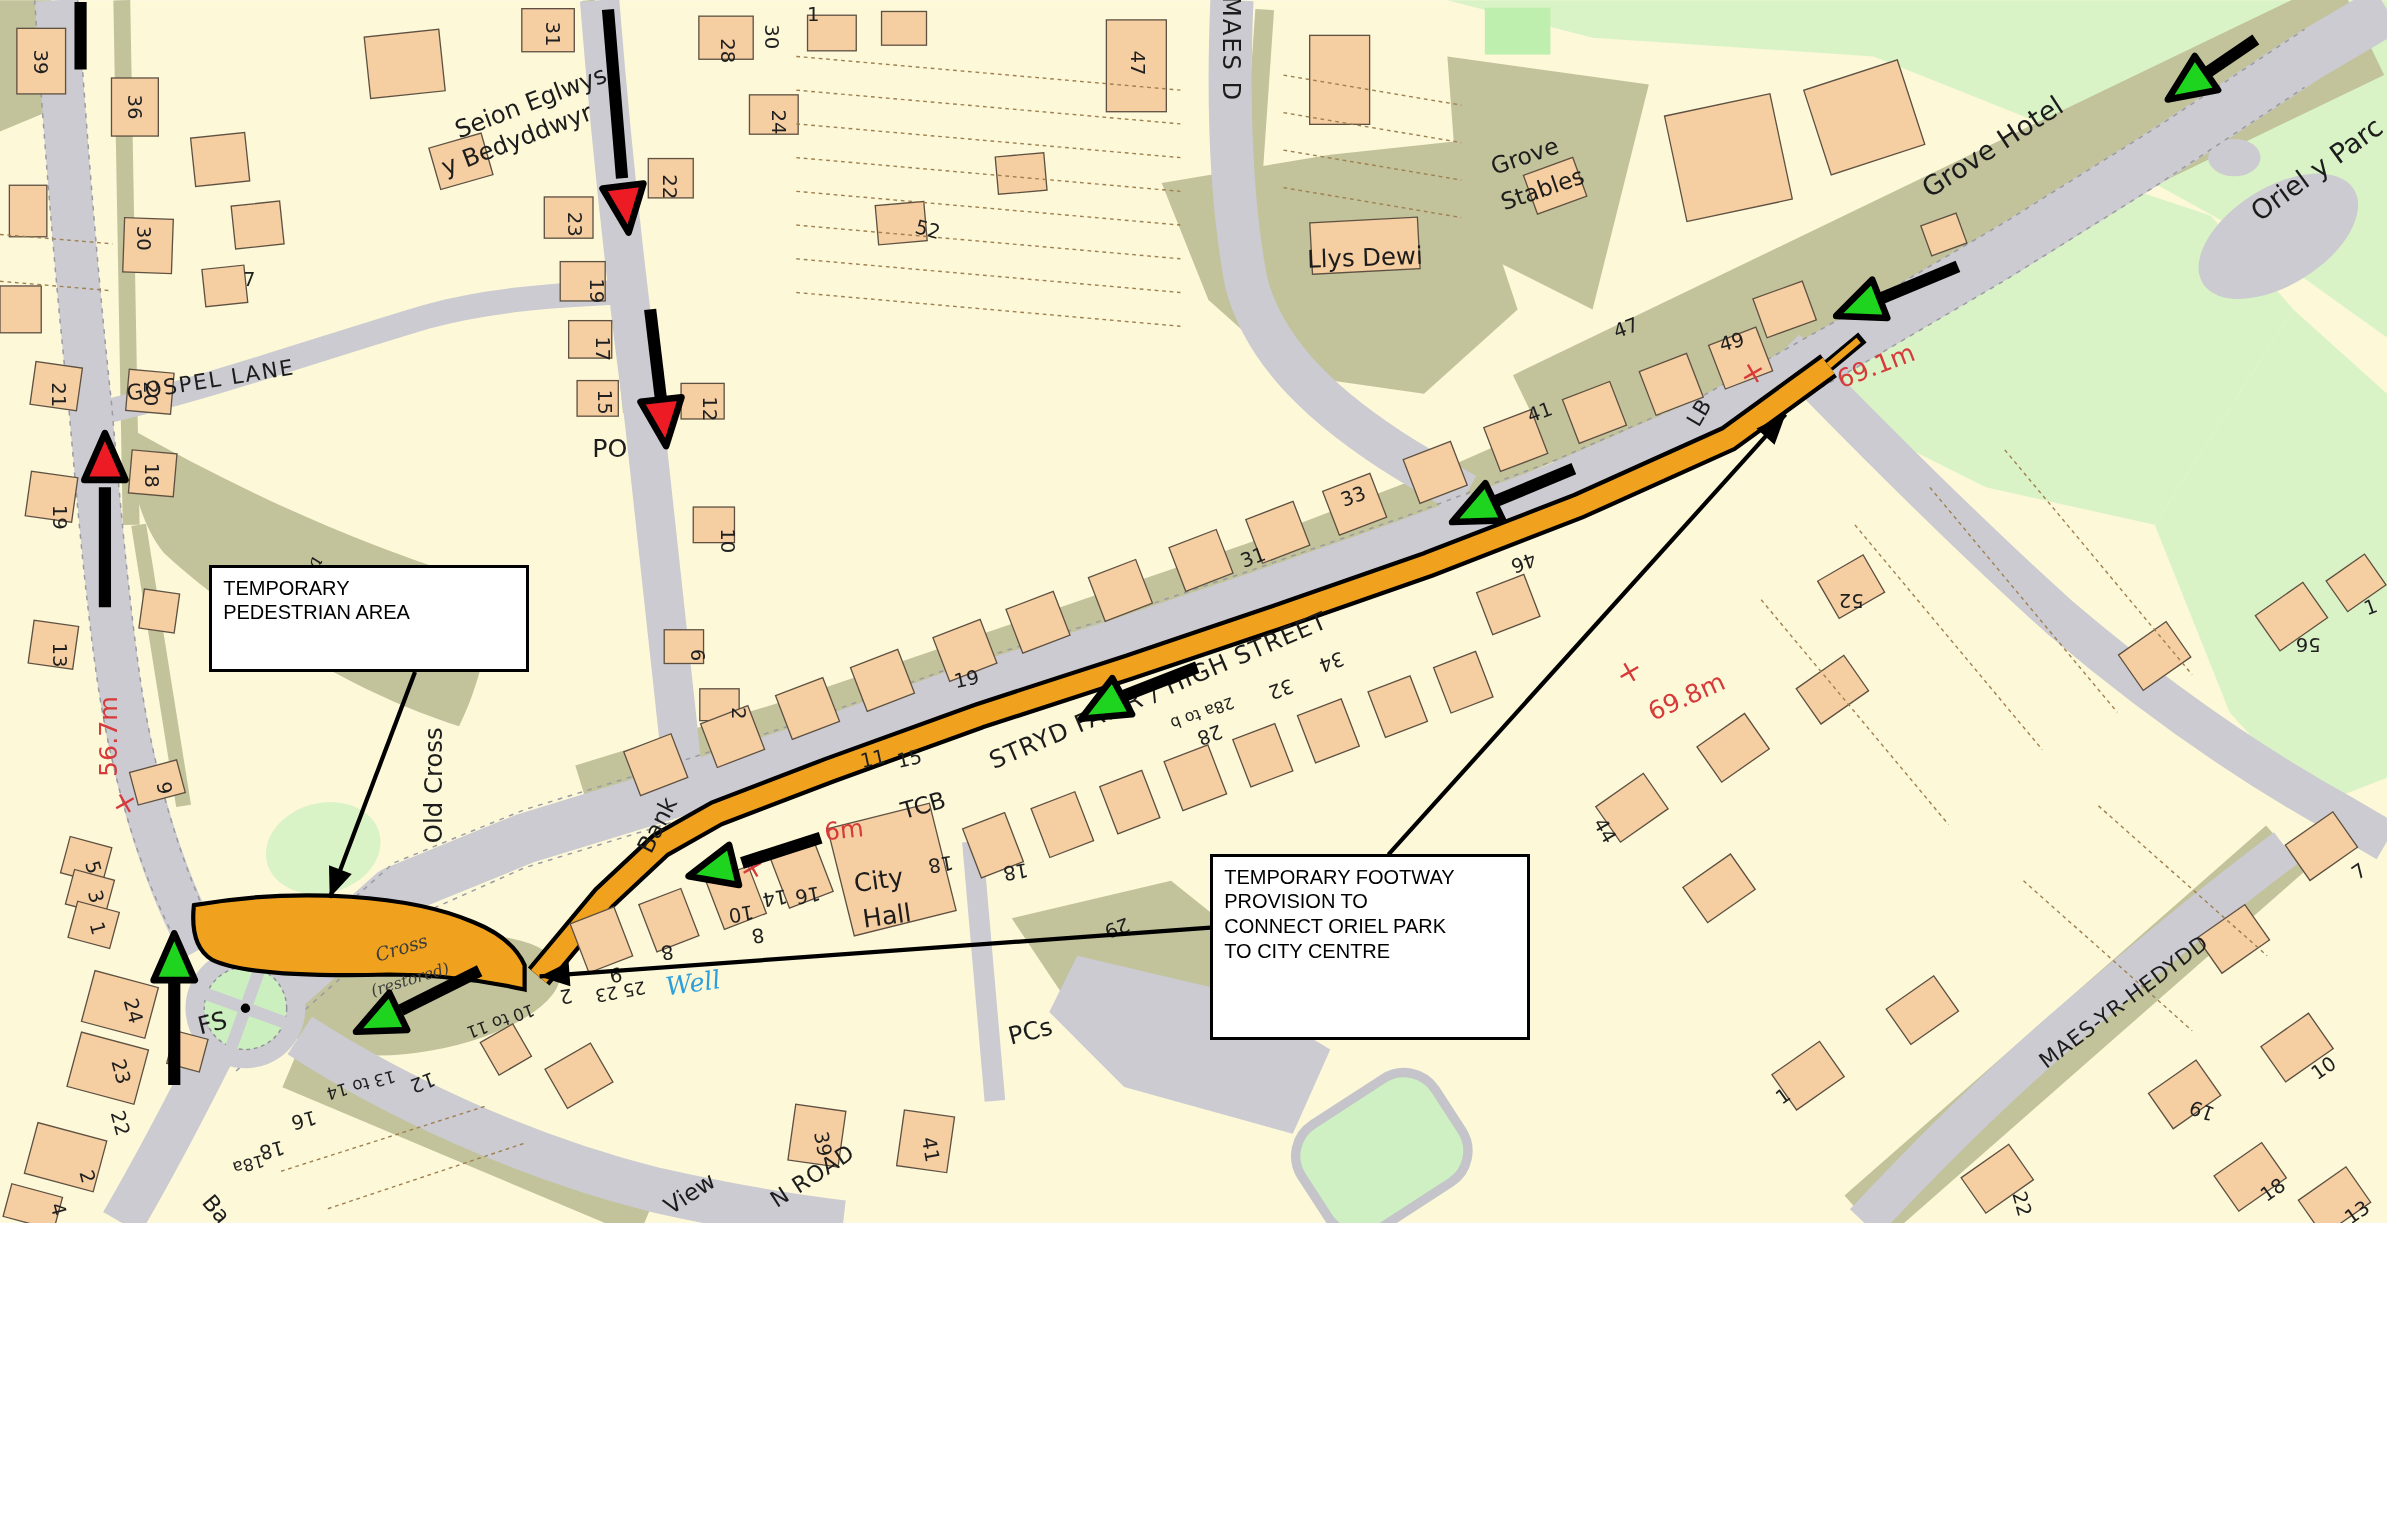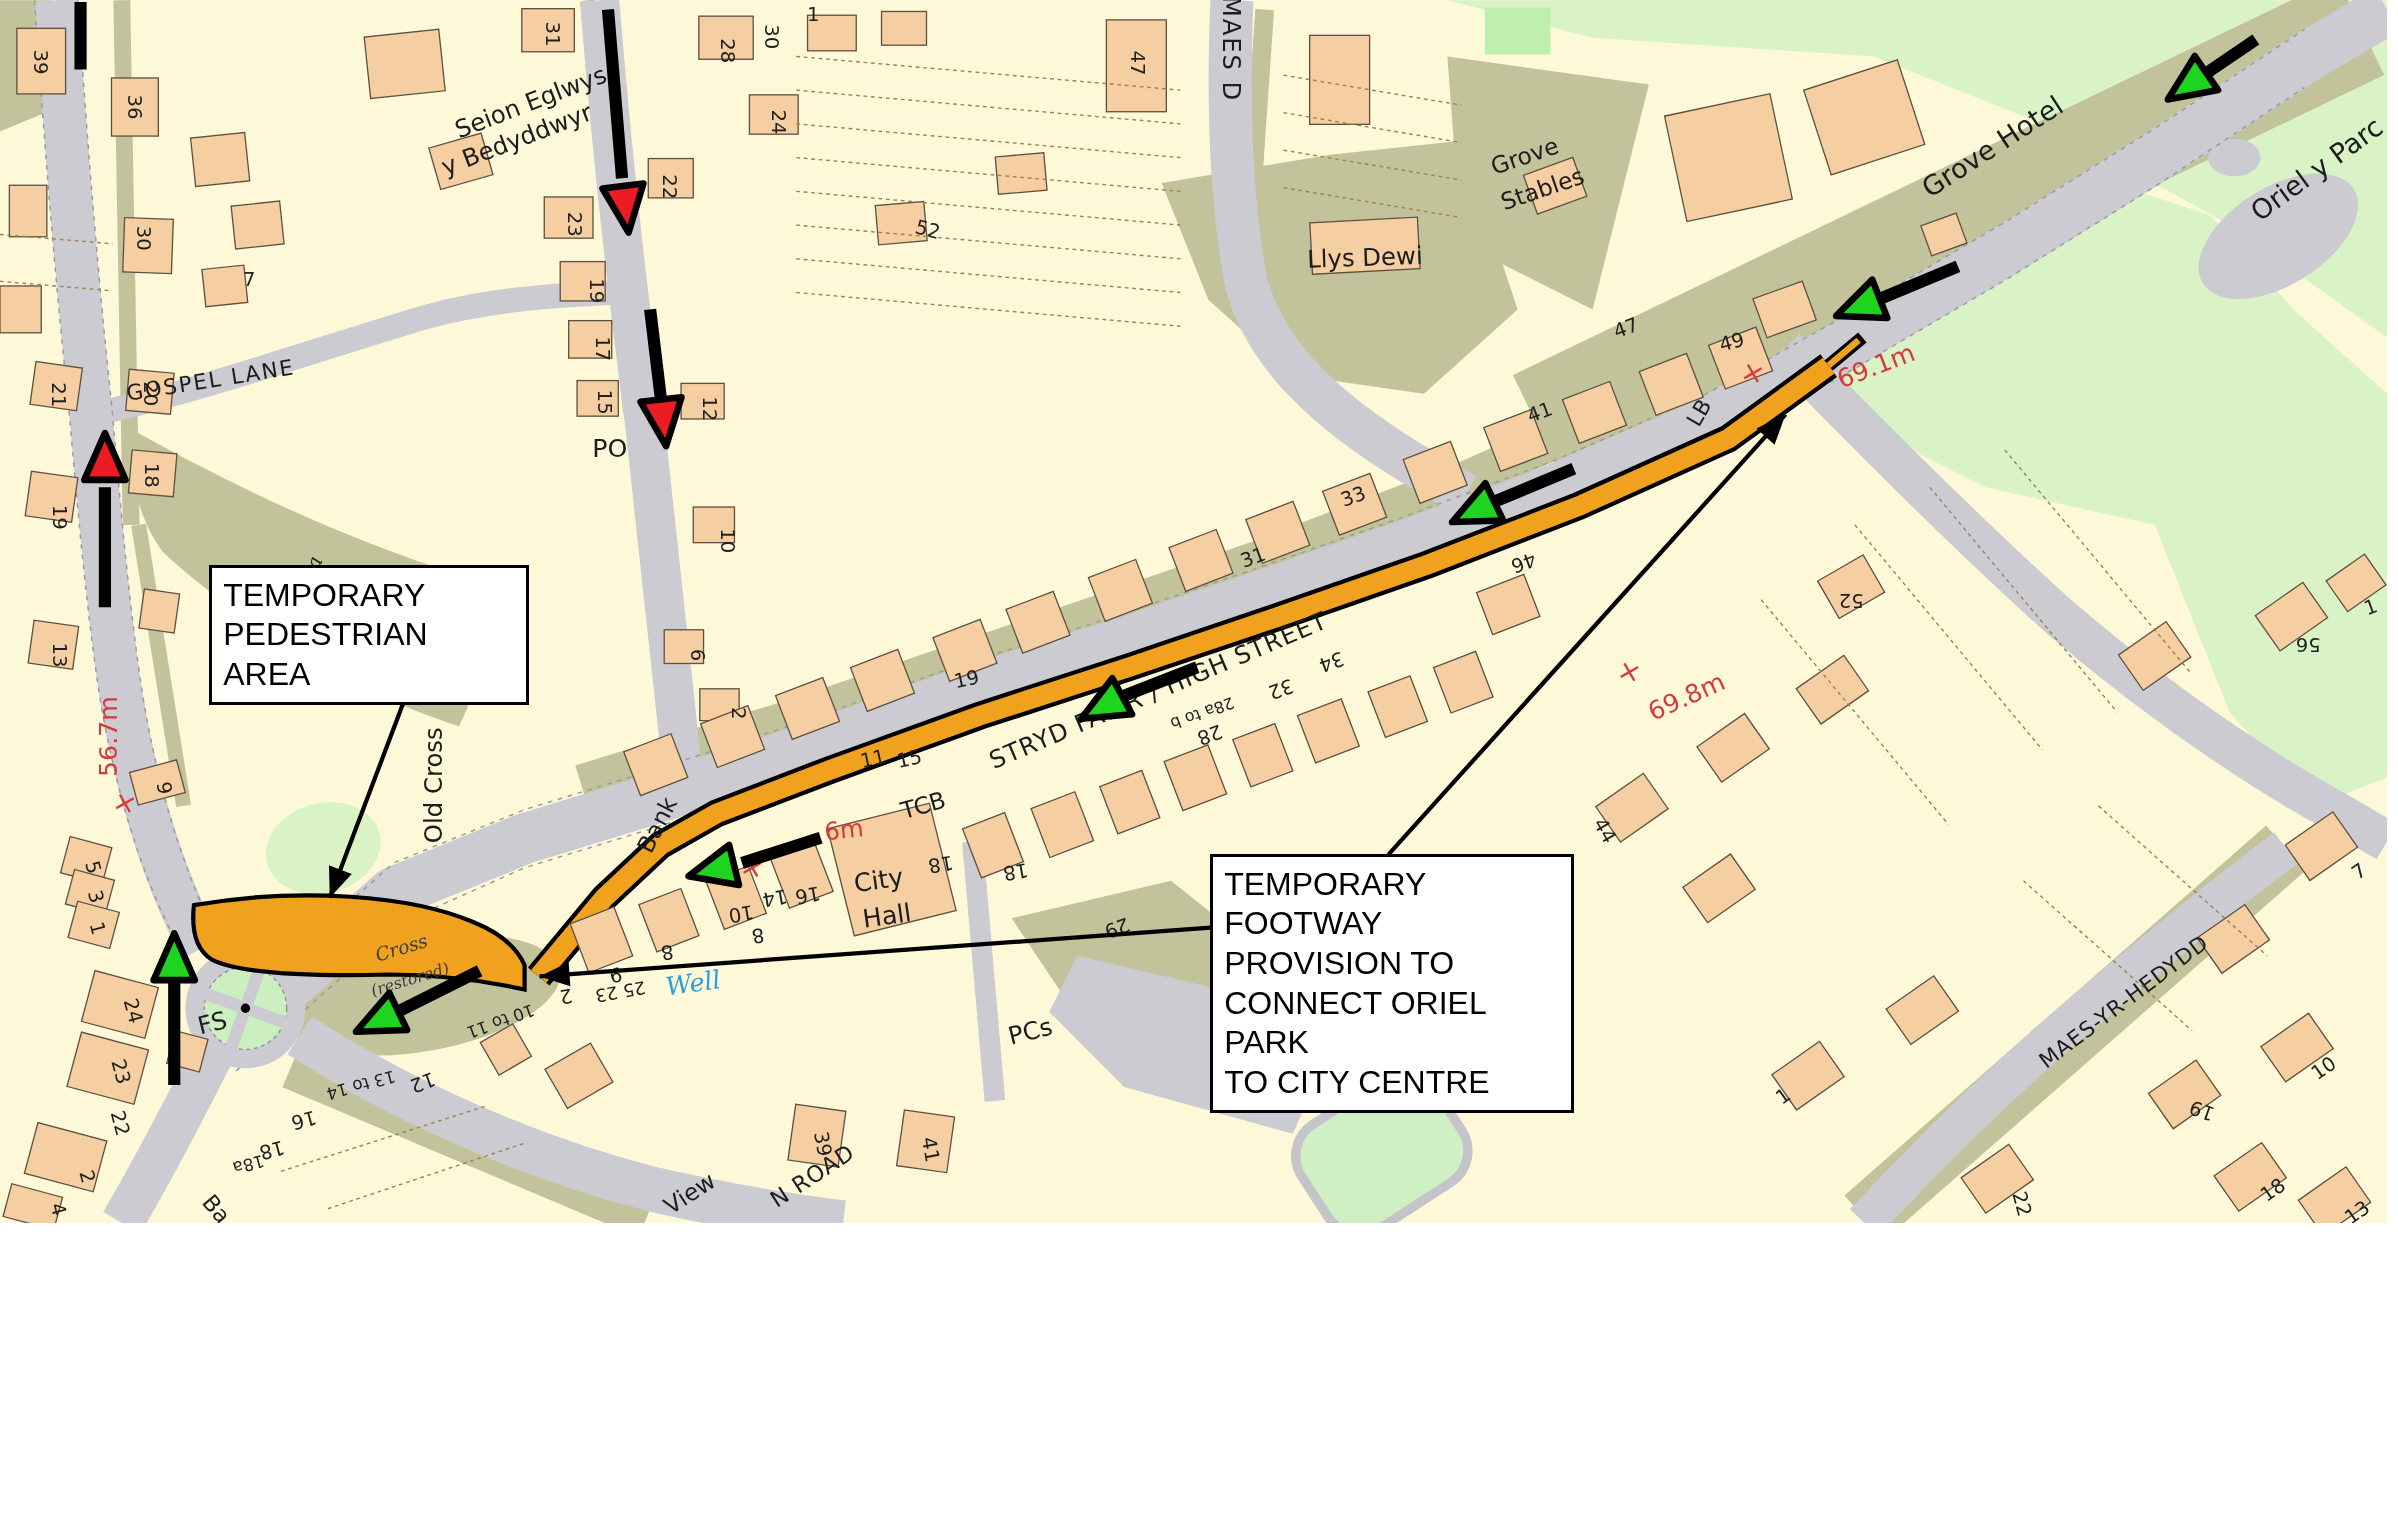--- a/index.html
+++ b/index.html
@@ -1,20 +1,20 @@
 <!DOCTYPE html>
 <html style="font-size:15px"><head>
 <meta charset="utf-8">
 <style>
   html,body{margin:0;padding:0;background:#ffffff;}
   .page{position:relative;width:2399px;height:1528px;background:#ffffff;overflow:hidden;
         font-family:"DejaVu Sans",sans-serif;}
   .map-svg{position:absolute;left:0;top:0;}
   .annotation{position:absolute;background:#ffffff;border:3.7px solid #000;box-sizing:border-box;
-      font-family:"Liberation Sans",sans-serif;font-size:32px;line-height:1.24;color:#000;
+      font-family:"Liberation Sans",sans-serif;font-size:20px;line-height:1.24;color:#000;
       padding:7.5px 11.2px;white-space:pre-line;}
   text{user-select:none;}
 </style>
 </head>
 <body>
 
 <div class="page">
   <svg class="map-svg" width="2387" height="1223" viewBox="0 0 2548 1305" xmlns="http://www.w3.org/2000/svg">
 
     <rect x="0" y="0" width="2548" height="1305" fill="#FCF8D8"></rect>
@@ -357,18 +357,18 @@
         <path d="M0,0 L-32,13 L-32,-13 Z" transform="translate(352 958) rotate(110.68620351343455)" fill="#000"></path>
         <line x1="1292" y1="990" x2="576" y2="1042" stroke="#000" stroke-width="4.5"></line>
         <path d="M0,0 L-32,13 L-32,-13 Z" transform="translate(576 1042) rotate(175.84614691304878)" fill="#000"></path>
         <line x1="1482" y1="912" x2="1906" y2="442" stroke="#000" stroke-width="4.5"></line>
         <path d="M0,0 L-32,13 L-32,-13 Z" transform="translate(1906 442) rotate(-47.945507380676645)" fill="#000"></path>
       </g>
   </svg>
 
   <div class="annotation" style="left: 209px; top: 565px; width: 320px; min-height: 107px;">TEMPORARY
 PEDESTRIAN AREA</div>
-  <div class="annotation" style="left: 1210px; top: 854px; width: 364px; min-height: 186px;">TEMPORARY FOOTWAY
+  <div class="annotation" style="left: 1210px; top: 854px; width: 320px; min-height: 186px;">TEMPORARY FOOTWAY
 PROVISION TO
 CONNECT ORIEL PARK
 TO CITY CENTRE</div>
 </div>
 
 
 </body></html>

